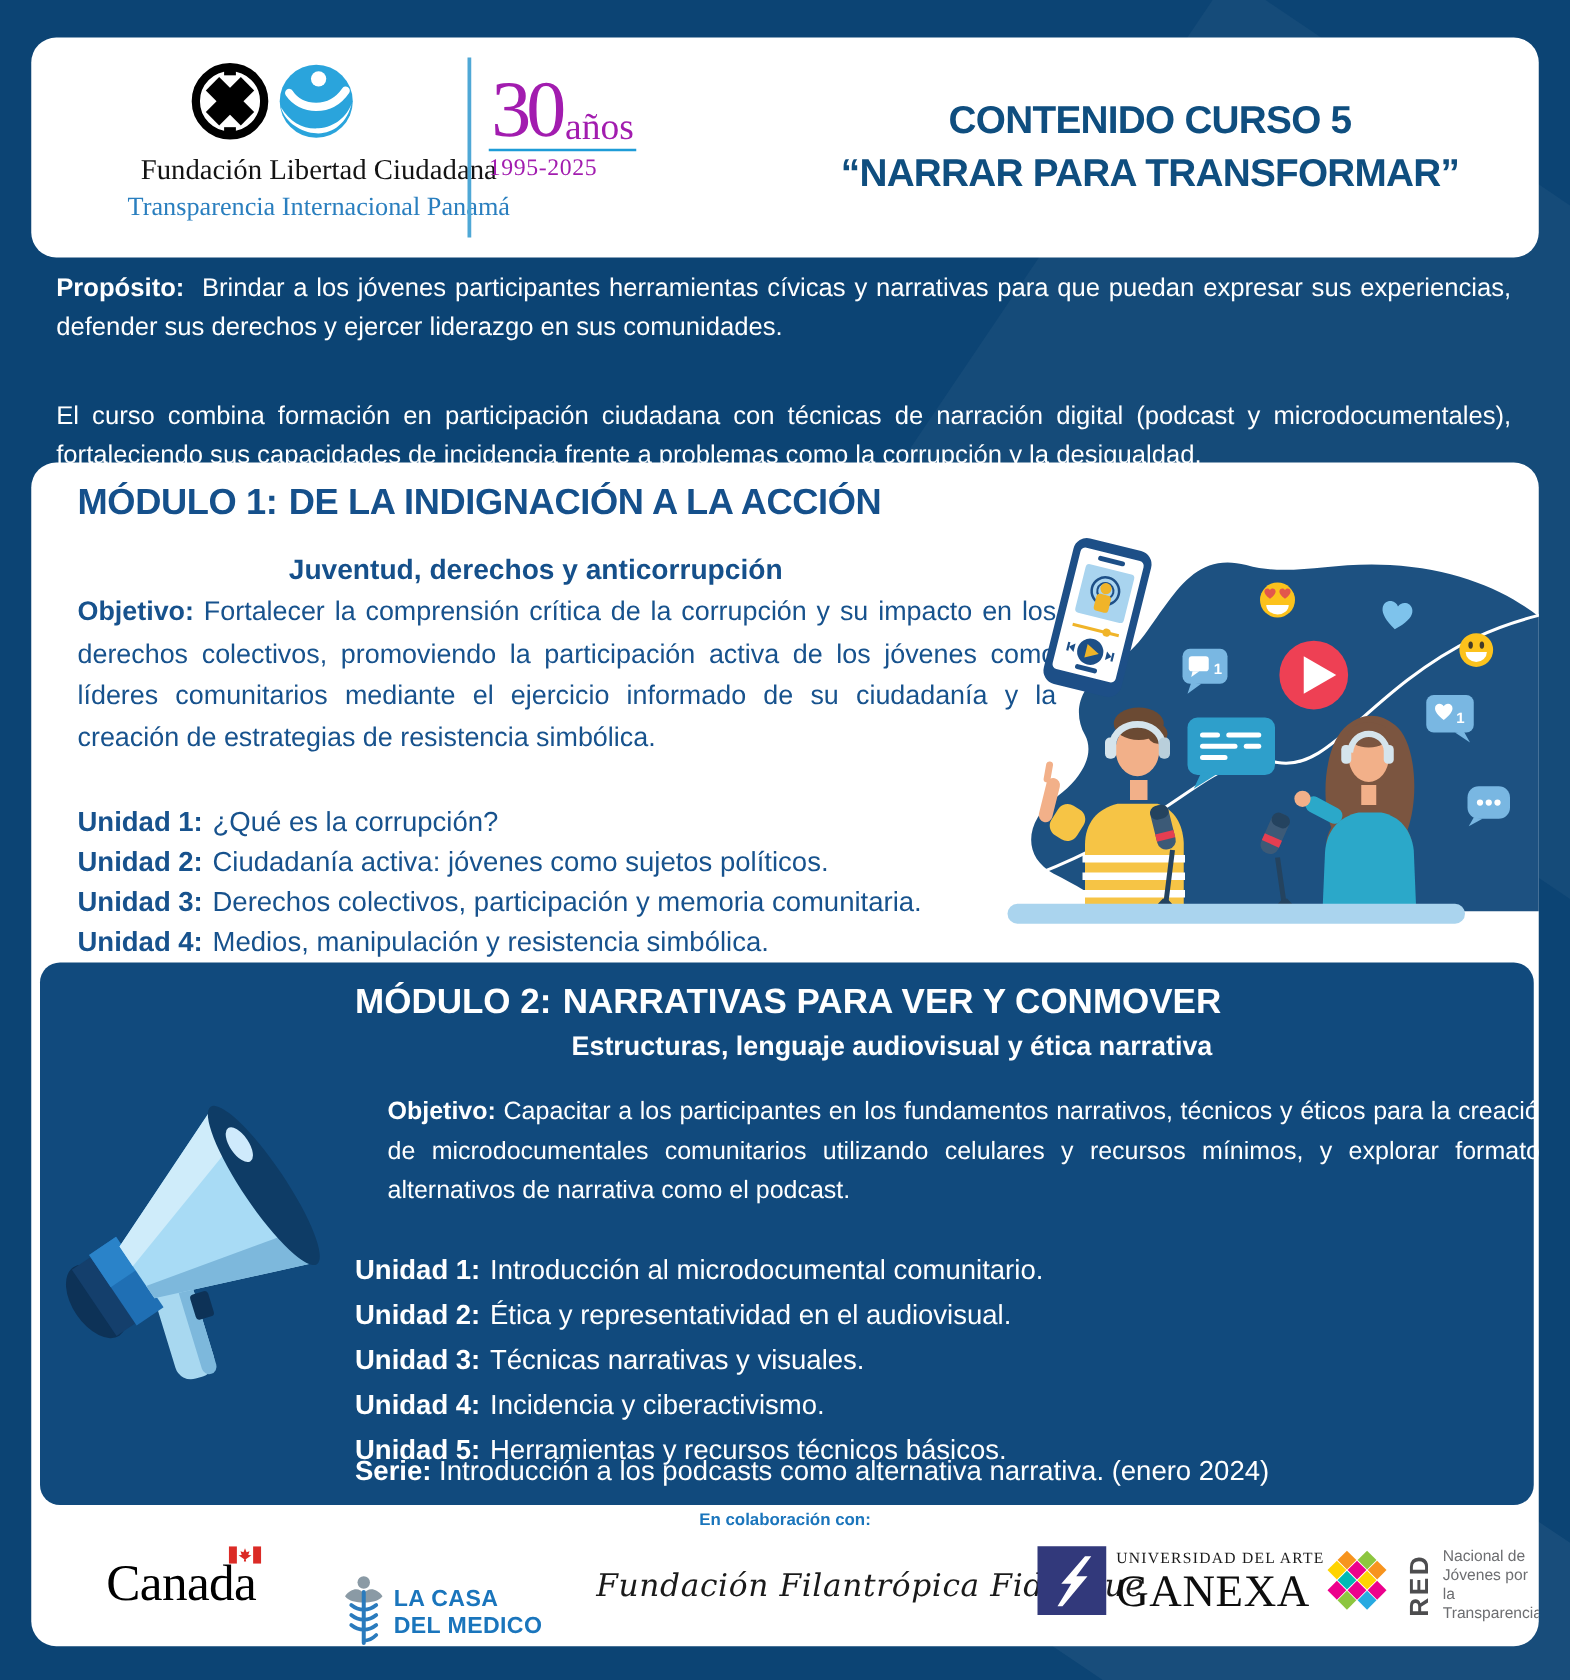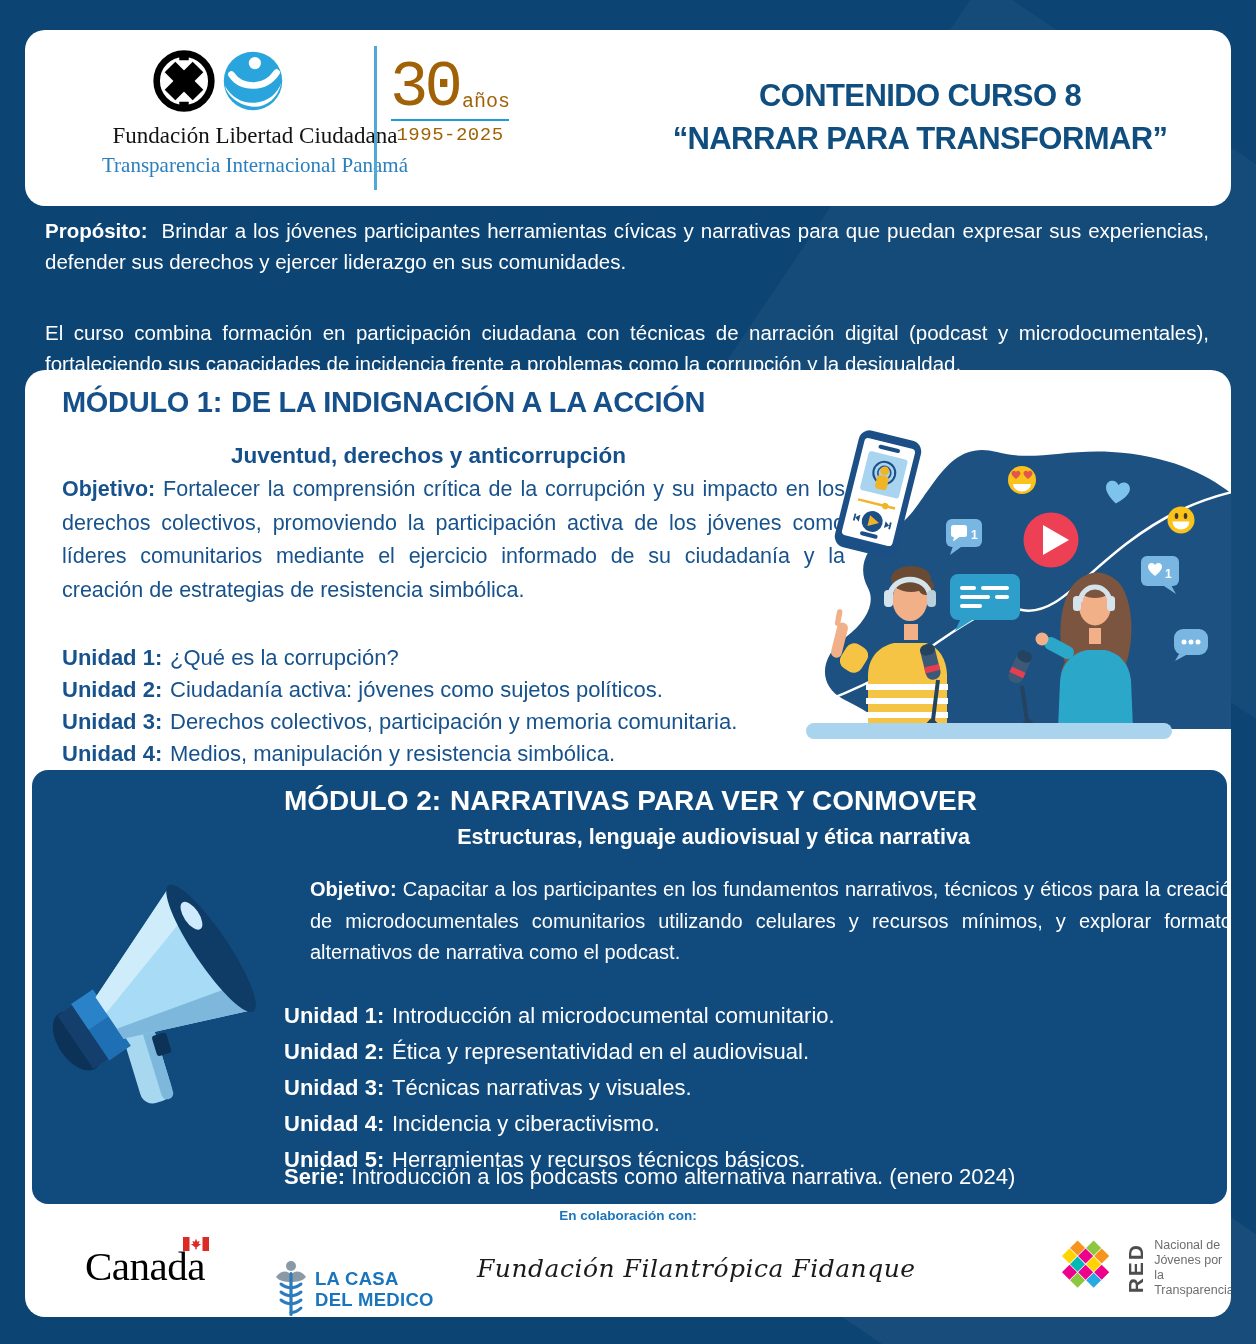--- a/index.html
+++ b/index.html
@@ -15,25 +15,25 @@
   .main-card { left:25px; top:370px; width:1206px; height:947px; overflow:hidden; }
 
   
   .flc-emblem { position:absolute; left:126px; top:18px; width:66px; height:66px; }
   .ti-globe   { position:absolute; left:195px; top:18px; width:66px; height:66px; }
   .brand-name { position:absolute; left:35px; top:93px; width:390px; text-align:center;
                 font-family:"Liberation Serif", serif; font-size:23px; color:#131313; }
   .brand-sub  { position:absolute; left:23px; top:123px; width:414px; text-align:center;
                 font-family:"Liberation Serif", serif; font-size:21px; color:#2A7FBF; }
   .hdr-divider { position:absolute; left:349px; top:16px; width:2.5px; height:144px; background:#4FA8D6; }
-  .anniv { position:absolute; left:366px; top:30px; width:118px; text-align:center;
-           color:#a16207; font-family:Liberation Mono, monospace; }
+  .anniv { position:absolute; left:366px; top:30px; width:118px; 
+           color:#a21caf; font-family:Liberation Serif, serif; }
   .anniv-top { display:flex; align-items:flex-end; justify-content:center; }
   .anniv-num { font-size:64px; line-height:56px; letter-spacing:-4px; }
-  .anniv-label { font-size:20px; line-height:29px; margin-left:3px; }
+  .anniv-label { font-size:30px; line-height:29px; margin-left:3px; }
   .anniv-years { border-top:2.5px solid #1E9CD7; margin-top:3px; padding-top:3px; font-size:19px; letter-spacing:0.5px; }
   .course-title { position:absolute; left:600px; top:44px; width:590px; text-align:center;
                   color:#0F4E7F; font-size:31px; font-weight:800; letter-spacing:-0.6px; line-height:43px; }
 
   
   .intro { position:absolute; left:45px; top:216px; width:1164px; color:#fff;
            font-size:20.5px; line-height:30.5px; text-align:justify; }
   .intro p + p { margin-top:41px; }
   .b { font-weight:700; }
 
@@ -110,21 +110,21 @@
     <div class="brand-sub">Transparencia Internacional Panamá</div>
     <div class="hdr-divider"></div>
     <div class="anniv">
       <div class="anniv-top">
         <span class="anniv-num">30</span>
         <span class="anniv-label">años</span>
       </div>
       <div class="anniv-years">1995-2025</div>
     </div>
     <div class="course-title">
-      <div>CONTENIDO CURSO 8</div>
+      <div>CONTENIDO CURSO 5</div>
       <div>“NARRAR PARA TRANSFORMAR”</div>
     </div>
   </header>
 
   <section class="intro">
     <p><span class="b">Propósito:</span>&nbsp; <span>Brindar a los jóvenes participantes herramientas cívicas y narrativas para que puedan expresar sus experiencias, defender sus derechos y ejercer liderazgo en sus comunidades.</span></p>
     <p>El curso combina formación en participación ciudadana con técnicas de narración digital (podcast y microdocumentales), fortaleciendo sus capacidades de incidencia frente a problemas como la corrupción y la desigualdad.</p>
   </section>
 
   <section class="card main-card">
@@ -340,20 +340,31 @@
         <path d="M26,48 C23,51 19,52.5 16,52.5" stroke="#2B7BBD" stroke-width="3" fill="none" stroke-linecap="round"></path>
       </svg>
       <div class="casa-text">
         <div>LA CASA</div>
         <div>DEL MEDICO</div>
       </div>
     </div>
 
     <div class="f-fidanque">Fundación Filantrópica Fidanque</div>
 
+    <div class="f-ganexa">
+      <div class="ganexa-square">
+        <svg width="34" height="42" viewBox="0 0 34 42">
+          <path d="M27,1 L8,23 L16,23 L5,41 L9,41 L29,17 L20,17 L32,1 Z" fill="#fff"></path>
+        </svg>
+      </div>
+      <div class="ganexa-col">
+        <span class="ganexa-top">UNIVERSIDAD DEL ARTE</span>
+        <span class="ganexa-name">GANEXA</span>
+      </div>
+    </div>
 
     <div class="f-red">
       <svg width="64" height="72" viewBox="0 0 64 72">
         <g transform="translate(31,0) rotate(45) scale(0.72)">
           <rect x="16" y="0" width="15" height="15" fill="#8DC63F"></rect>
           <rect x="32" y="0" width="15" height="15" fill="#F7941E"></rect>
           <rect x="0" y="16" width="15" height="15" fill="#F7941E"></rect>
           <rect x="16" y="16" width="15" height="15" fill="#EC008C"></rect>
           <rect x="32" y="16" width="15" height="15" fill="#FFD400"></rect>
           <rect x="48" y="16" width="15" height="15" fill="#EC008C"></rect>

